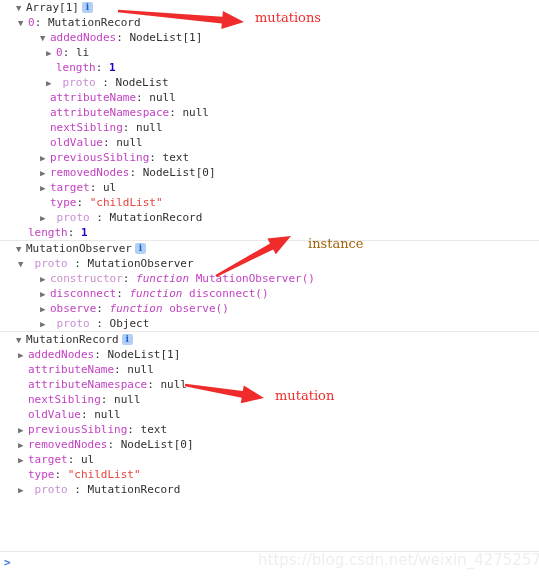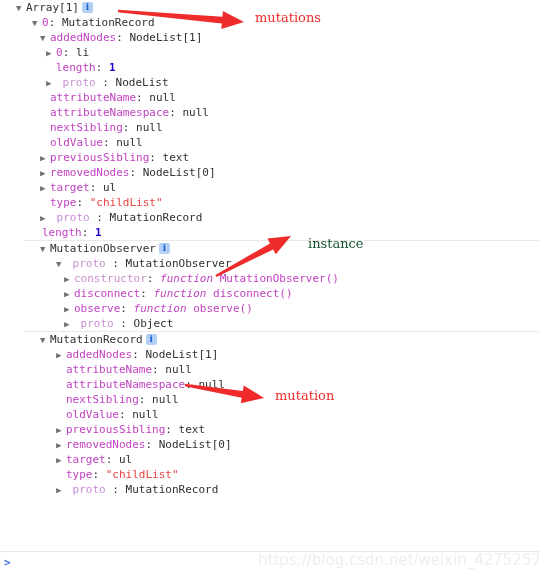--- a/index.html
+++ b/index.html
@@ -22,32 +22,31 @@
   #console {
     position: absolute;
     left: 0; top: 0;
     width: 539px;
   }
   .group {
     position: relative;
   }
   .group + .group {
     border-top: 1px solid #e8e8e8;
-    margin-left: 24px;
   }
   .row {
     position: relative;
     height: 15px;
     line-height: 15px;
     white-space: nowrap;
     padding-left: 4px;
   }
   
   .d0 { padding-left: 16px; }
-  .d1 { padding-left: 32px; }
+  .d1 { padding-left: 18px; }
   .d2 { padding-left: 40px; }
   .d3 { padding-left: 46px; }
 
   .tri {
     display: inline-block;
     width: 10px;
     color: #737373;
     font-size: 9px;
     text-align: left;
     vertical-align: baseline;
@@ -169,21 +168,21 @@
       <div class="row d1"><span class="tri blank">▶</span><span class="key">type</span><span class="plain">: </span><span class="str">"childList"</span></div>
       <div class="row d1"><span class="tri">▶</span><span class="proto"> proto </span><span class="plain">: </span><span class="plain">MutationRecord</span></div>
     </div>
   </div>
 
 <div id="annotation-layer">
     <div class="anno-label" style="left: 255px; top: 10px; color: rgb(239, 43, 43);">mutations</div>
     <svg class="anno-arrow" width="539" height="581" style="left: 0px; top: 0px;">
       <polygon points="117.9,12.2 221.8,23.5 221.3,29.1 244.0,22.0 222.9,11.1 222.4,16.7 118.1,9.8" fill="#ef2b2b"></polygon>
     </svg>
-    <div class="anno-label" style="left: 308px; top: 236px; color: #14532d;">instance</div>
+    <div class="anno-label" style="left: 308px; top: 236px; color: #a16207;">instance</div>
     <svg class="anno-arrow" width="539" height="581" style="left: 0px; top: 0px;">
       <polygon points="216.6,277.1 273.2,249.4 275.8,254.3 291.0,236.0 267.4,238.4 270.0,243.4 215.4,274.9" fill="#ef2b2b"></polygon>
     </svg>
     <div class="anno-label" style="left: 275px; top: 388px; color: rgb(239, 43, 43);">mutation</div>
     <svg class="anno-arrow" width="539" height="581" style="left: 0px; top: 0px;">
       <polygon points="184.8,386.2 241.7,397.8 240.8,403.3 264.0,398.0 243.8,385.5 242.8,391.1 185.2,383.8" fill="#ef2b2b"></polygon>
     </svg>
   </div>
 
 <div id="prompt-bar">

